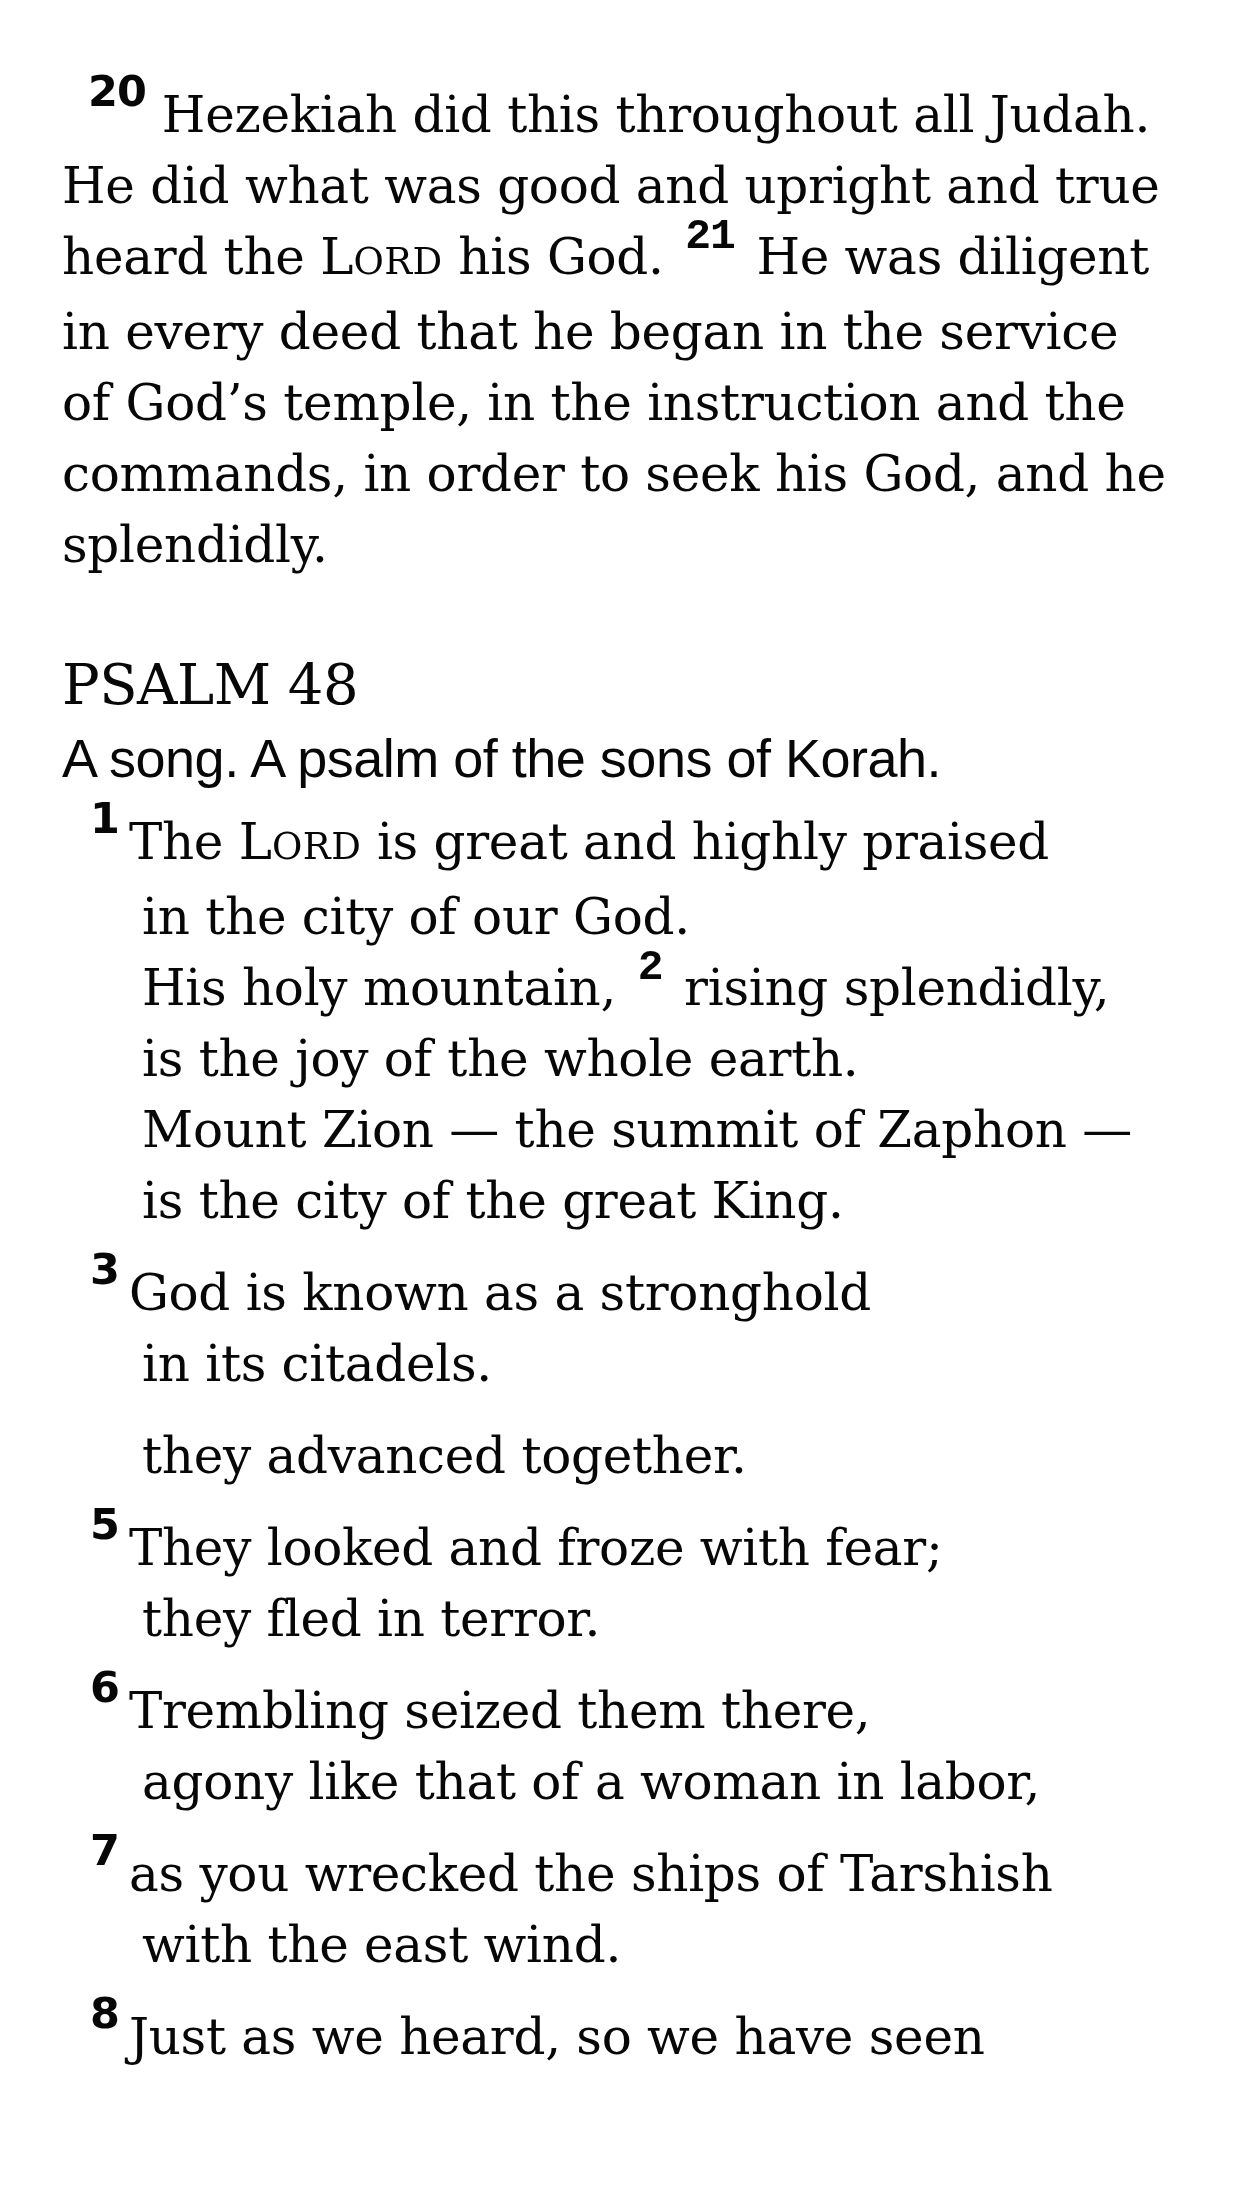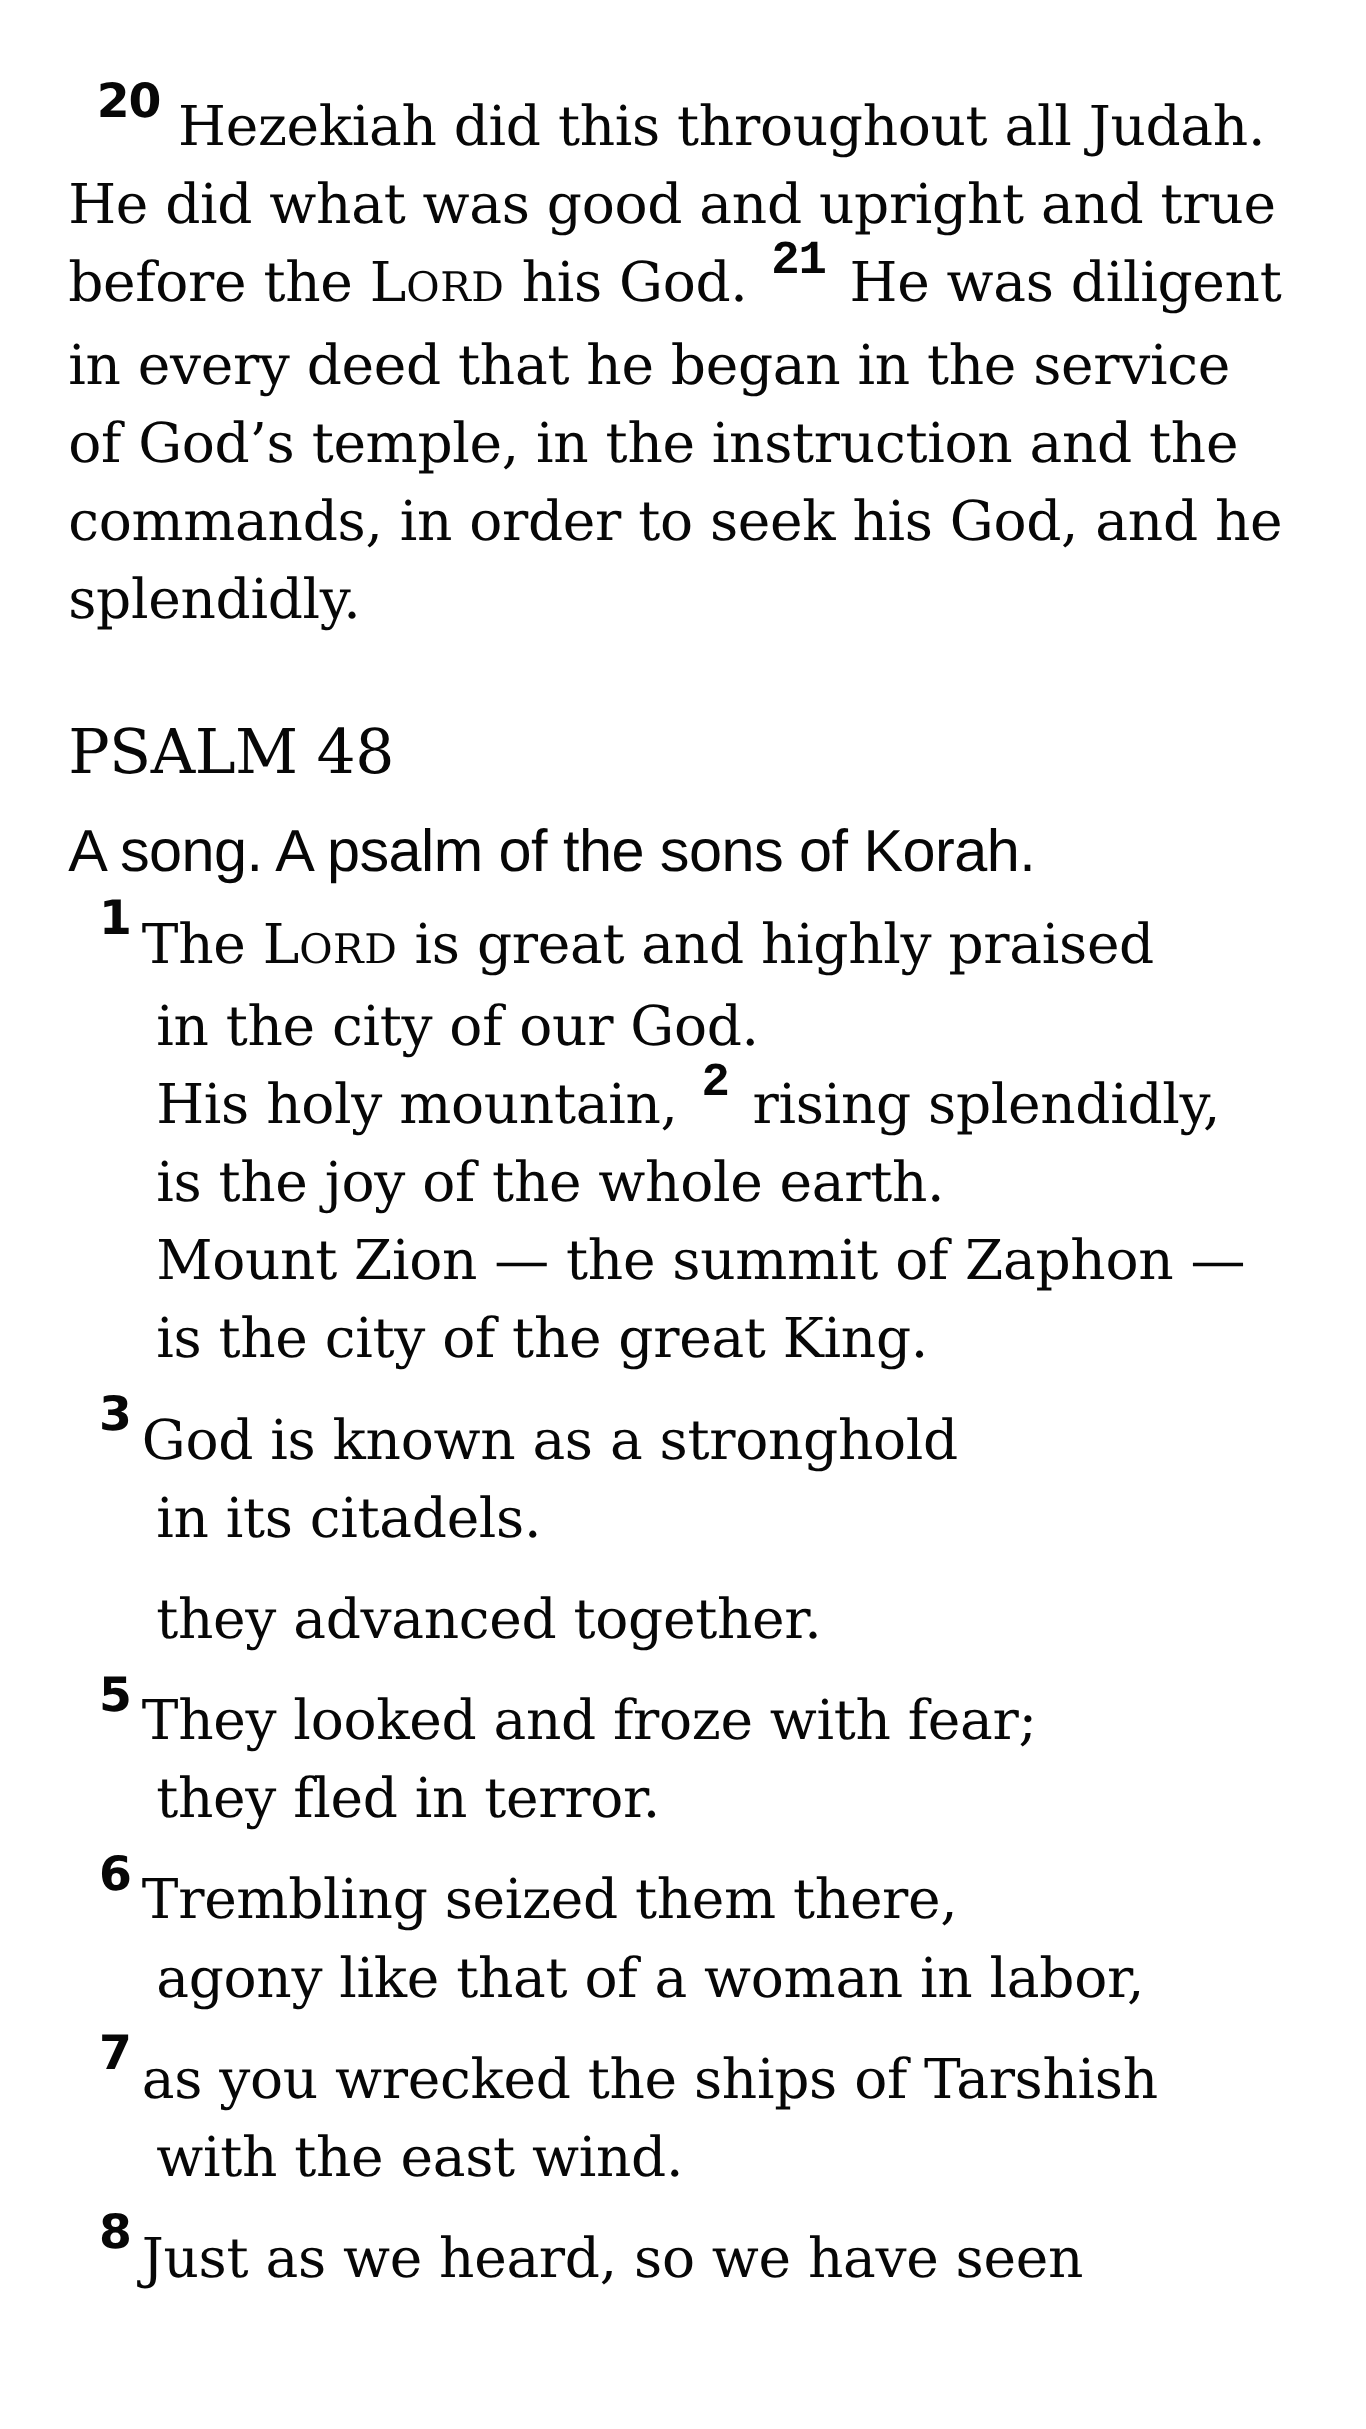--- a/index.html
+++ b/index.html
@@ -34,21 +34,21 @@
 
   
   .heading {
     margin: 71px 0 0 0;
     font-size: 56px;
     line-height: 66px;
     font-weight: normal;
     letter-spacing: -0.5px;
   }
   .subtitle {
-    margin-top: 26px;
+    margin-top: 10px;
     font-family: "Liberation Sans", sans-serif;
     font-size: 54px;
     line-height: 60px;
     letter-spacing: -0.5px;
     white-space: nowrap;
   }
 
   
   .poetry { margin-top: 19px; }
   .verse + .verse { margin-top: 21px; }
@@ -80,21 +80,21 @@
 </style>
 </head>
 <body>
 
 <div class="page" style="background: rgb(255, 255, 255); color: rgb(7, 7, 7);">
   <div class="content">
 
     <div class="para" id="para">
         <div class="line first"><span class="num lead">20</span><span class="run">Hezekiah did this throughout all Judah.</span></div>
         <div class="line"><span class="run">He did what was good and upright and true</span></div>
-        <div class="line"><span class="run">before the </span><span class="sc">L<span class="sc-rest">ORD</span></span><span class="run"> his God. </span><span class="num mid">21</span><span class="run"> He was diligent</span></div>
+        <div class="line"><span class="run">heard the </span><span class="sc">L<span class="sc-rest">ORD</span></span><span class="run"> his God. </span><span class="num mid">21</span><span class="run"> He was diligent</span></div>
         <div class="line"><span class="run">in every deed that he began in the service</span></div>
         <div class="line"><span class="run">of God’s temple, in the instruction and the</span></div>
         <div class="line"><span class="run">commands, in order to seek his God, and he</span></div>
         <div class="line"><span class="run">splendidly.</span></div>
       </div>
 
     <h2 class="heading">PSALM 48</h2>
 
     <div class="subtitle">A song. A psalm of the sons of Korah.</div>
 

